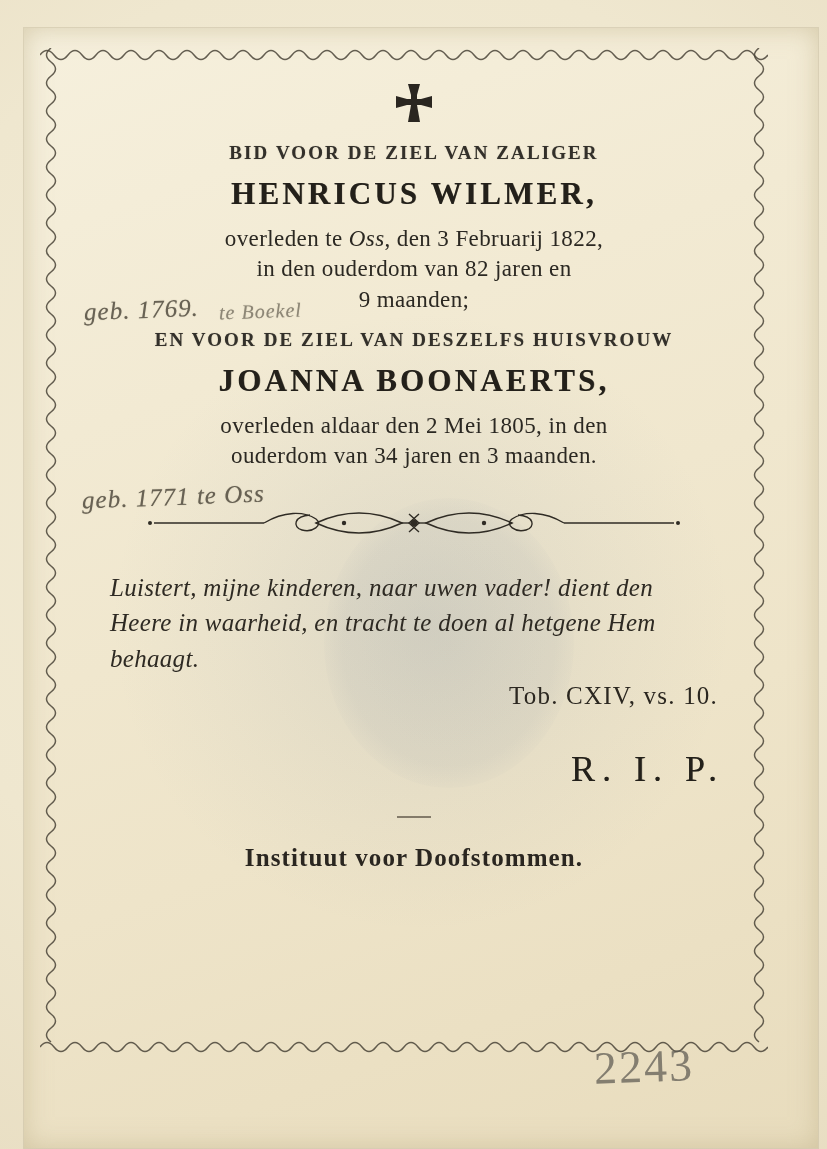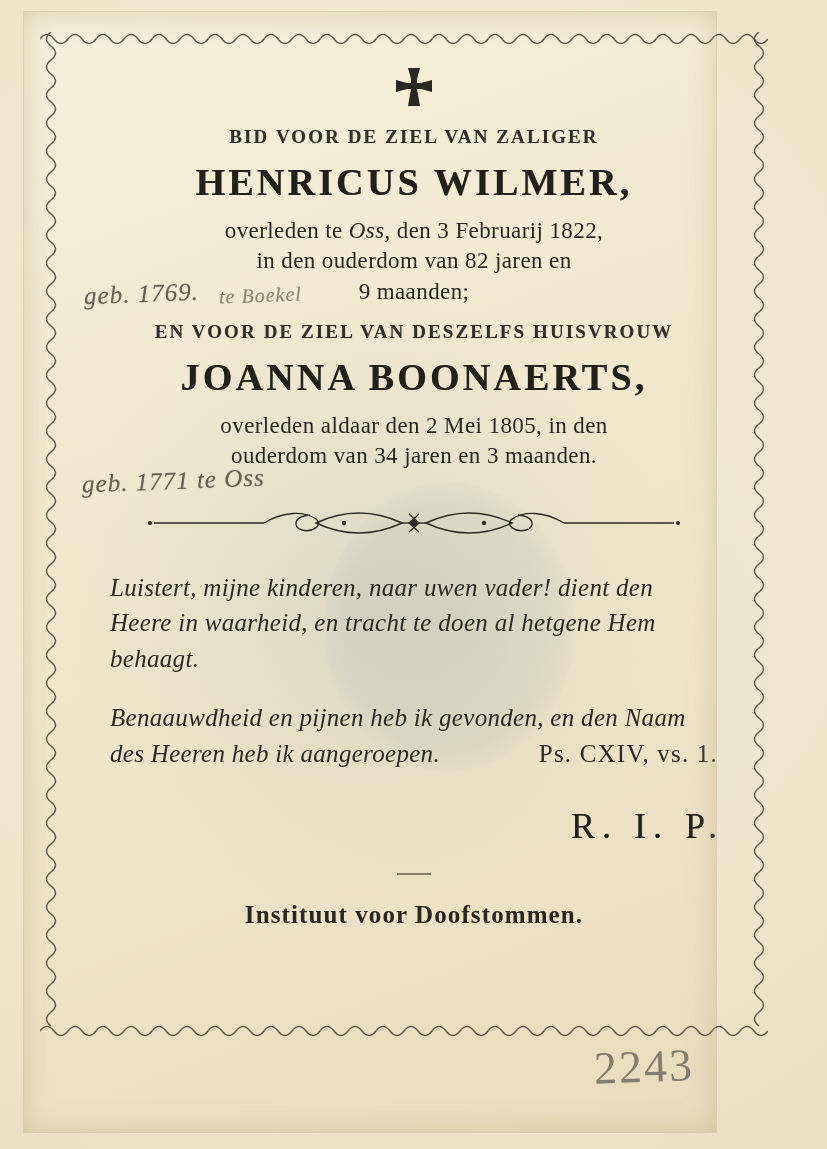--- a/index.html
+++ b/index.html
@@ -19,22 +19,22 @@
     position: absolute;
     left: 0; top: 0;
     width: 827px;
     height: 1149px;
     background:
       radial-gradient(ellipse 520px 520px at 52% 58%, rgba(150,160,170,0.16) 0%, rgba(150,160,170,0.07) 42%, rgba(150,160,170,0) 70%),
       radial-gradient(ellipse 900px 900px at 45% 40%, #f3ecd6 0%, #efe7cf 55%, #e7dcc0 100%);
   }
   #paper {
     position: absolute;
-    left: 24px; top: 12px;
-    width: 692px;
+    left: 24px; top: 28px;
+    width: 794px;
     height: 1120px;
     background:
       radial-gradient(ellipse 430px 430px at 50% 53%, rgba(130,145,160,0.17) 0%, rgba(130,145,160,0.06) 45%, rgba(130,145,160,0) 72%),
       linear-gradient(160deg, #f6f0dd 0%, #f2ead3 30%, #eee4c9 65%, #e8dcbd 100%);
     box-shadow: 0 0 0 1px rgba(180,170,140,0.35);
   }
   
   #paper:after {
     content: "";
     position: absolute;
@@ -71,21 +71,21 @@
     font-size: 19px;
     letter-spacing: 2.1px;
     font-weight: 600;
     color: #33302a;
     margin: 2px 0 12px 0;
     text-shadow: 0 0 1px rgba(40,35,25,0.35);
   }
 
   .name {
     font-family: "Liberation Serif", serif;
-    font-size: 38px;
+    font-size: 31px;
     font-weight: bold;
     letter-spacing: 3.2px;
     color: #23201a;
     margin: 2px 0 12px 0;
     text-shadow: 0.4px 0.4px 0 rgba(35,30,20,0.5);
   }
 
   .line {
     font-size: 23px;
     line-height: 1.32;
@@ -290,26 +290,23 @@
           <circle cx="270" cy="17" r="3.2" fill="#2f2b24"></circle>
           <circle cx="200" cy="17" r="2.2" fill="#2f2b24"></circle>
           <circle cx="340" cy="17" r="2.2" fill="#2f2b24"></circle>
           <circle cx="6" cy="17" r="2" fill="#2f2b24"></circle>
           <circle cx="534" cy="17" r="2" fill="#2f2b24"></circle>
         </svg>
       </div>
 
       <div class="verse blockA">
         <span>Luistert, mijne kinderen, naar uwen vader! dient den Heere in waarheid, en tracht te doen al hetgene Hem behaagt.</span>
+        <div class="cite">Tob. CXIV, vs. 10.</div>
       </div>
 
-      <div class="verse blockB">
-        <span>Benaauwdheid en pijnen heb ik gevonden, en den Naam des Heeren heb ik aangeroepen.</span>
-        <span class="cite-inline">Ps. CXIV, vs. 1.</span>
-      </div>
 
       <div style="clear:both;"></div>
 
       <div class="rip">R. I. P.</div>
 
       <div class="rule-short"></div>
 
       <div class="institute">Instituut voor Doofstommen.</div>
 
     </div>

